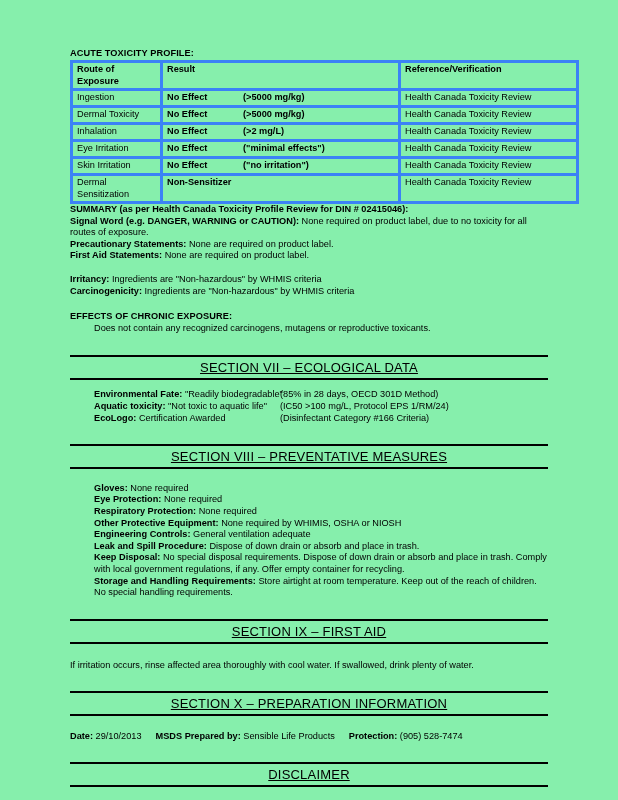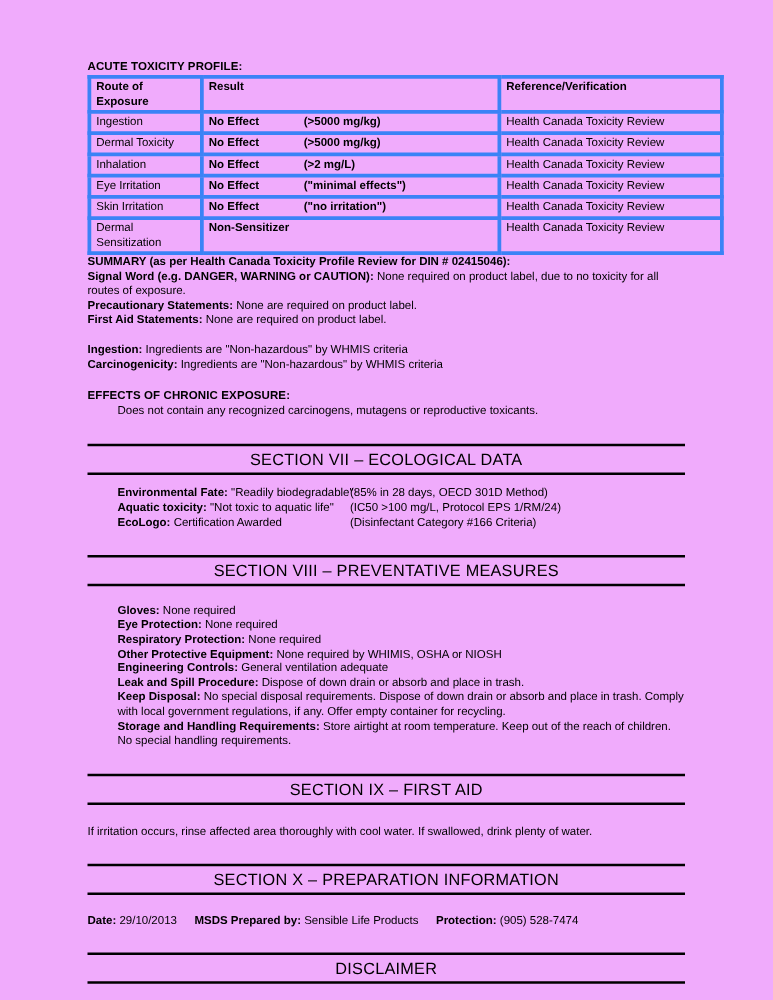--- a/index.html
+++ b/index.html
@@ -13,21 +13,21 @@
     font-family: "Liberation Sans", sans-serif;
     color: #000000;
     position: relative;
     overflow: hidden;
   }
   .page {
     position: absolute;
     left: 0; top: 0;
     width: 618px;
     height: 800px;
-    background: #f0abfc;
+    background: #86efac;
   }
   .content {
     position: absolute;
     left: 70px;
     top: 48px;
     width: 478px;
   }
 
   
   .h-bold {
@@ -68,20 +68,21 @@
   td.c2, th.c2 { width: 228px; font-weight: bold; }
   td.c3, th.c3 { width: 168px; }
   td.c1, th.c1 { font-weight: normal; }
   .res-a { display: inline-block; width: 76px; }
   .res-b { display: inline-block; }
 
   
   .sec {
     margin: 0;
     padding: 0;
+    text-decoration: underline;
   }
   .sec .rule-top {
     border-top: 2.5px solid #000;
     height: 0;
     font-size: 0;
     line-height: 0;
   }
   .sec .rule-bot {
     border-top: 2.5px solid #000;
     height: 0;
@@ -170,21 +171,21 @@
   </tbody>
       </table>
 
   <div class="line" style="font-weight:normal;"><b class="lbl">SUMMARY (as per Health Canada Toxicity Profile Review for DIN # 02415046):</b></div>
   <div class="line wrap"><b class="lbl">Signal Word (e.g. DANGER, WARNING or CAUTION):</b> <span>None required on product label, due to no toxicity for all routes of exposure.</span></div>
   <div class="line"><b class="lbl">Precautionary Statements:</b> <span>None are required on product label.</span></div>
   <div class="line"><b class="lbl">First Aid Statements:</b> <span>None are required on product label.</span></div>
 
   <div class="sp12"></div>
 
-  <div class="line"><b class="lbl">Ingestion:</b> <span>Ingredients are "Non-hazardous" by WHMIS criteria</span></div>
+  <div class="line"><b class="lbl">Irritancy:</b> <span>Ingredients are "Non-hazardous" by WHMIS criteria</span></div>
   <div class="line"><b class="lbl">Carcinogenicity:</b> <span>Ingredients are "Non-hazardous" by WHMIS criteria</span></div>
 
   <div class="sp14"></div>
 
   <div class="h-bold">EFFECTS OF CHRONIC EXPOSURE:</div>
   <div class="line indent">Does not contain any recognized carcinogens, mutagens or reproductive toxicants.</div>
 
   <div class="sp20"></div>
 
   <div class="sec">

